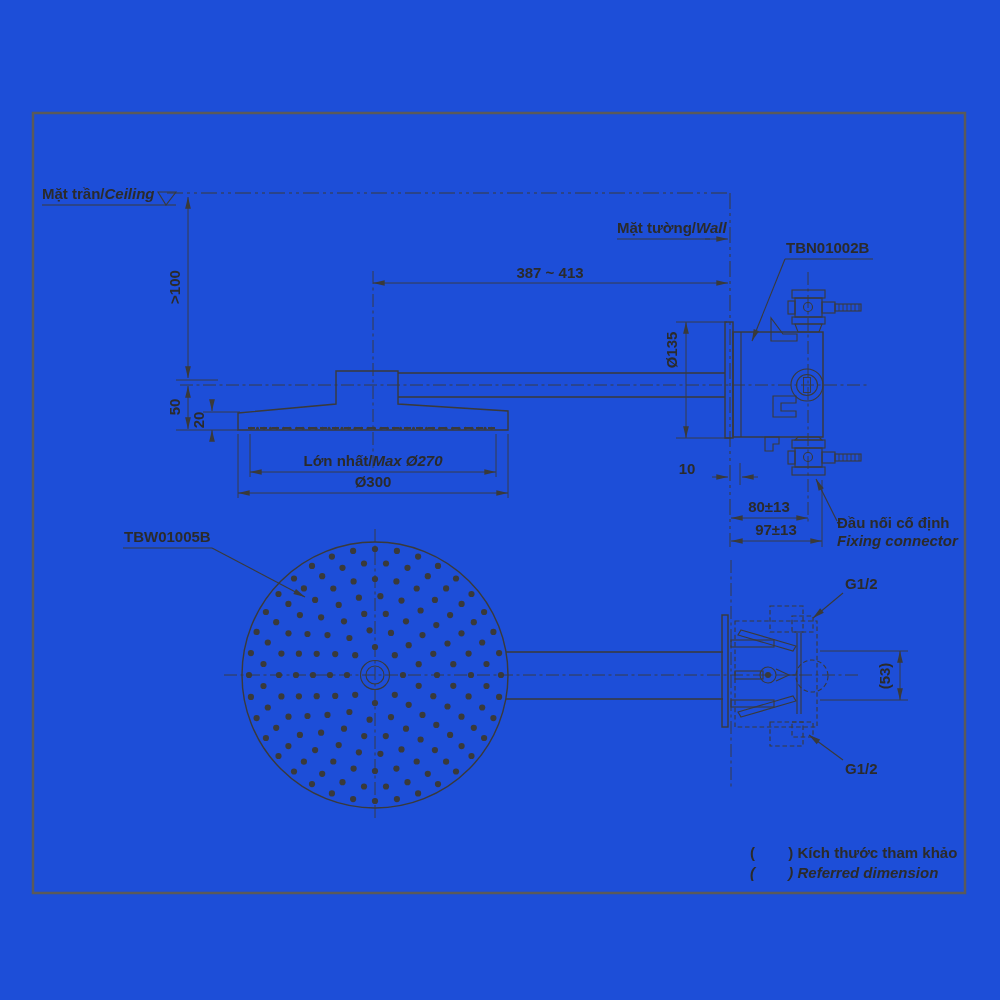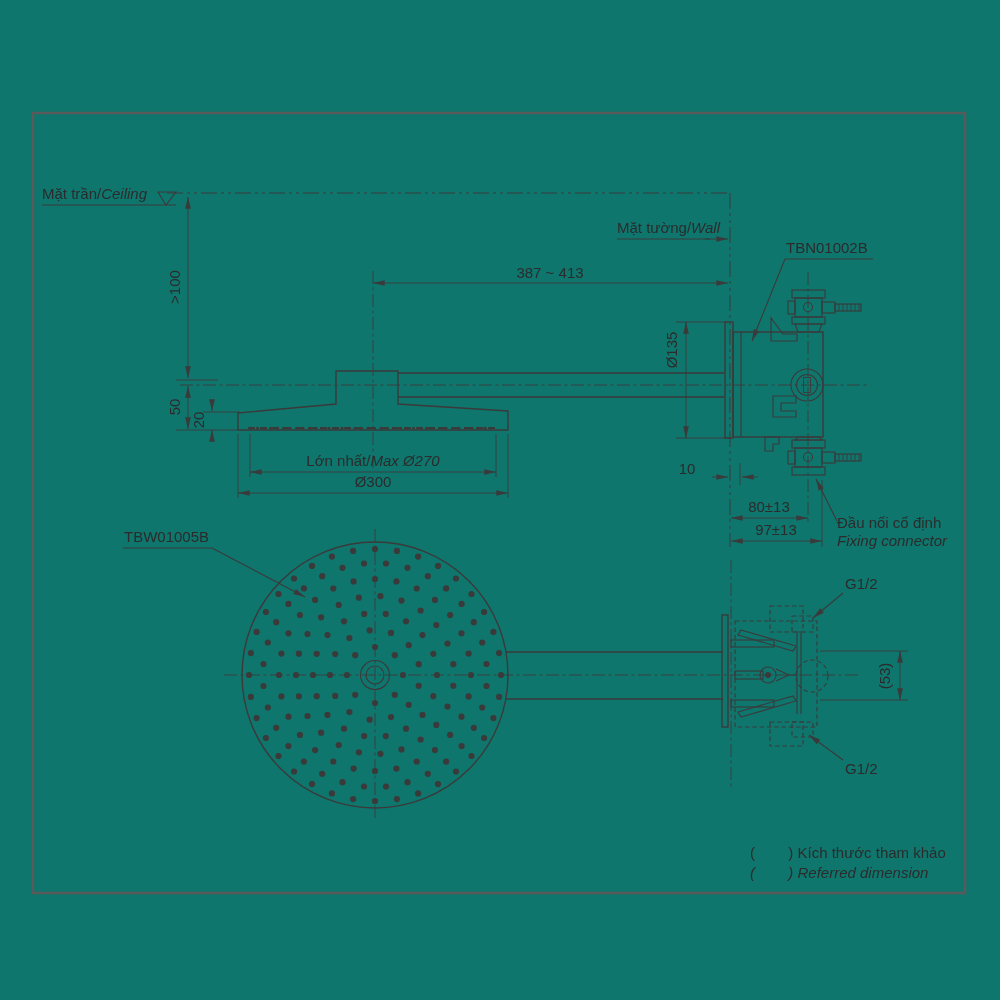--- a/index.html
+++ b/index.html
@@ -1,17 +1,17 @@
 <!DOCTYPE html>
 <html><head>
 <meta charset="utf-8">
 <style>
   html,body{margin:0;padding:0;background:#ffffff;}
-  .canvas{position:relative;width:1000px;height:1000px;background:#0f766e;overflow:hidden;
-          font-family:"Liberation Sans",sans-serif;}
+  .canvas{position:relative;width:1000px;height:1000px;background:#1d4ed8;overflow:hidden;
+          font-family:"Liberation Sans",sans-serif;font-weight:bold;}
   svg text{font-family:"Liberation Sans",sans-serif;font-size:15px;fill:#2b2b2b;}
   .it{font-style:italic;}
   .ol{fill:none;stroke:#3a3a3a;stroke-width:1.4;stroke-linejoin:miter;stroke-linecap:butt;}
   .ol2{fill:none;stroke:#3a3a3a;stroke-width:1.1;}
   .thin{fill:none;stroke:#3a3a3a;stroke-width:0.9;}
   .cl{fill:none;stroke:#3a3a3a;stroke-width:0.9;stroke-dasharray:13 3.5 3 3.5;}
   .cl2{fill:none;stroke:#3a3a3a;stroke-width:1;stroke-dasharray:16 4 3 4 3 4;}
   .hid{fill:none;stroke:#3a3a3a;stroke-width:1.1;stroke-dasharray:4.5 2.8;}
   .dim{fill:none;stroke:#3a3a3a;stroke-width:0.9;marker-start:url(#arr);marker-end:url(#arr);}
   .dimE{fill:none;stroke:#3a3a3a;stroke-width:0.9;marker-end:url(#arr);}

